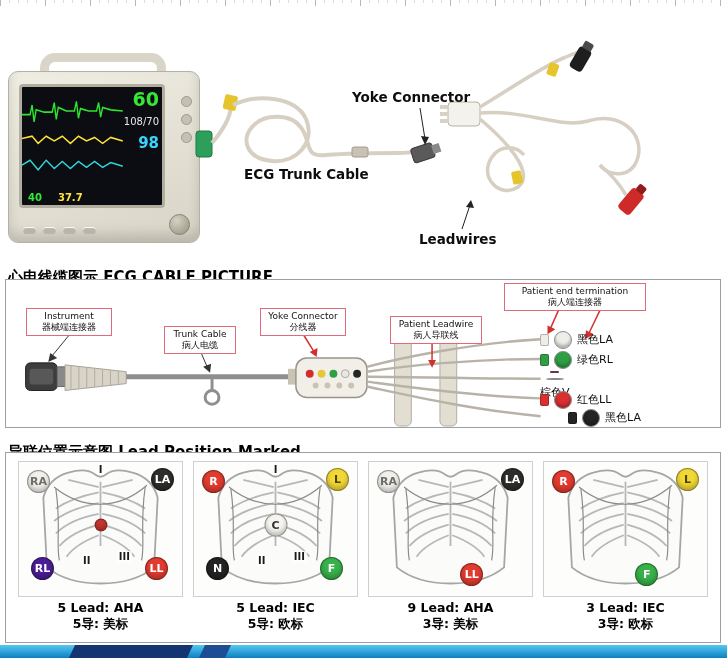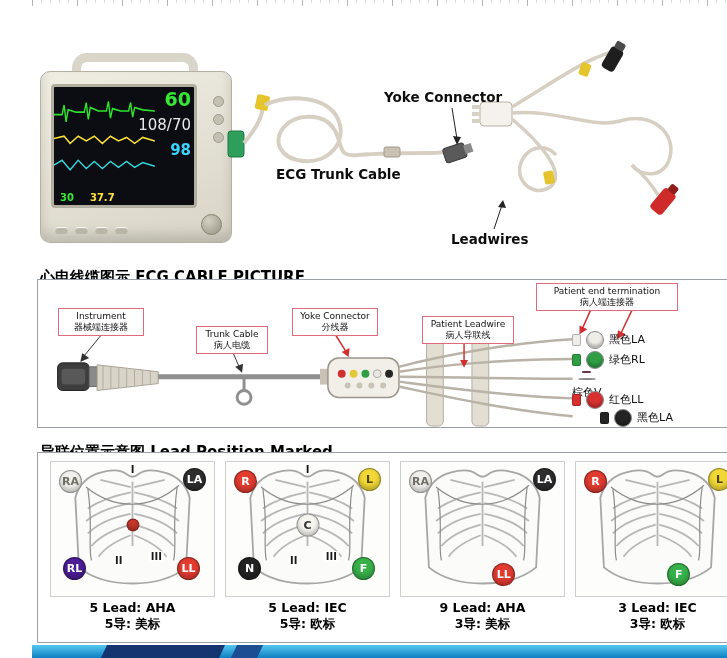--- a/index.html
+++ b/index.html
@@ -1,17 +1,17 @@
 <!DOCTYPE html>
 <html><head>
 <meta charset="utf-8">
 <style>
   html,body{margin:0;padding:0;}
   body{width:727px;height:658px;background:#fff;font-family:"DejaVu Sans","Liberation Sans",sans-serif;overflow:hidden;}
-  .page{position:relative;width:659px;height:658px;background:#fff;margin-left:32px;}
+  .page{position:relative;width:659px;height:658px;background:#fff;}
 
   .ruler{position:absolute;top:0;left:0;width:727px;height:6px;
     background-image:repeating-linear-gradient(90deg,#9a9a9a 0 1px,transparent 1px 45px),
                      repeating-linear-gradient(90deg,#cdcdcd 0 1px,transparent 1px 9px);
     background-size:100% 6px,100% 3px;background-repeat:no-repeat;opacity:.7;}
 
   .photo-section{position:absolute;top:5px;left:0;width:727px;height:250px;}
   .photo-svg{position:absolute;inset:0;width:100%;height:100%;}
   .photo-label{position:absolute;font-weight:bold;font-size:13.5px;color:#0d0d0d;white-space:nowrap;}
   #lbl-yoke{left:352px;top:84px;}
@@ -19,21 +19,21 @@
   #lbl-leadwires{left:419px;top:226px;}
 
   
   .monitor{position:absolute;left:8px;top:48px;width:190px;height:192px;}
   .m-handle{position:absolute;left:32px;top:0;width:126px;height:30px;border:9px solid #d9d5c8;border-bottom:none;border-radius:15px 15px 0 0;box-sizing:border-box;}
   .m-body{position:absolute;left:0;top:18px;width:190px;height:170px;background:linear-gradient(160deg,#f0ede3,#d8d4c7);border:1px solid #b4b0a2;border-radius:10px;box-shadow:inset 0 -8px 12px rgba(0,0,0,.14);}
   .m-screen{position:absolute;left:10px;top:12px;width:140px;height:118px;background:#0b0d13;border:3px solid #b2ae9f;border-radius:4px;overflow:hidden;}
   .waves{position:absolute;left:0;top:6px;width:72%;height:calc(100% - 22px);}
   .m-vals{position:absolute;right:3px;top:2px;text-align:right;display:flex;flex-direction:column;gap:7px;}
   .v-hr{color:#35e835;font-size:19px;font-weight:bold;line-height:20px;}
-  .v-nibp{color:#e8e8e8;font-size:15px;}
+  .v-nibp{color:#e8e8e8;font-size:10px;}
   .v-spo2{color:#3ad4ff;font-size:15px;font-weight:bold;}
   .m-bottomvals{position:absolute;left:6px;bottom:2px;display:flex;gap:16px;font-size:10px;}
   .v-resp{color:#35e835;font-weight:bold;}
   .v-temp{color:#ffe23a;font-weight:bold;}
   .m-btns{position:absolute;left:14px;bottom:8px;display:flex;gap:7px;}
   .m-btns i{width:13px;height:7px;background:#b9b5a7;border-radius:3px;box-shadow:inset 0 1px 1px #fff;}
   .m-knob{position:absolute;right:9px;bottom:7px;width:19px;height:19px;border-radius:50%;background:radial-gradient(circle at 35% 30%,#d4d1c4,#96927f);border:1px solid #87836f;}
   .m-sidebtns{position:absolute;right:7px;top:24px;display:flex;flex-direction:column;gap:7px;}
   .m-sidebtns i{width:9px;height:9px;border-radius:50%;background:#c5c1b2;border:1px solid #9d English998b;border:1px solid #9d998b;}
 
@@ -92,21 +92,21 @@
             <polyline points="0,18 8,18 10,10 12,24 14,14 22,16 30,16 32,8 34,22 36,12 44,15 52,15 54,7 56,21 58,13 66,15 74,15 76,8 78,20 80,12 88,14 100,15" fill="none" stroke="#2ee52e" stroke-width="1.4"></polyline>
             <polyline points="0,38 10,36 16,42 24,36 32,40 40,36 48,42 56,36 64,40 72,37 80,42 88,37 100,40" fill="none" stroke="#ffe23a" stroke-width="1.3"></polyline>
             <polyline points="0,60 8,56 16,64 24,56 32,63 40,57 48,63 56,57 64,62 72,57 80,62 88,58 100,61" fill="none" stroke="#35d8d8" stroke-width="1.3"></polyline>
           </svg>
           <div class="m-vals">
             <div class="v-hr">60</div>
             <div class="v-nibp">108/70</div>
             <div class="v-spo2">98</div>
           </div>
           <div class="m-bottomvals">
-            <span class="v-resp">30</span>
+            <span class="v-resp">40</span>
             <span class="v-temp">37.7</span>
           </div>
         </div>
         <div class="m-btns">
           <i></i>
             <i></i>
             <i></i>
             <i></i>
         </div>
         <div class="m-sidebtns">

